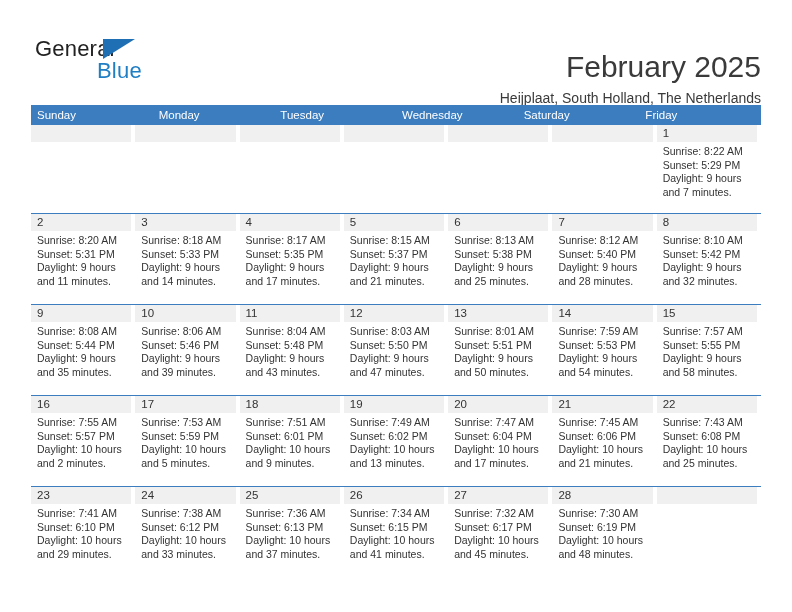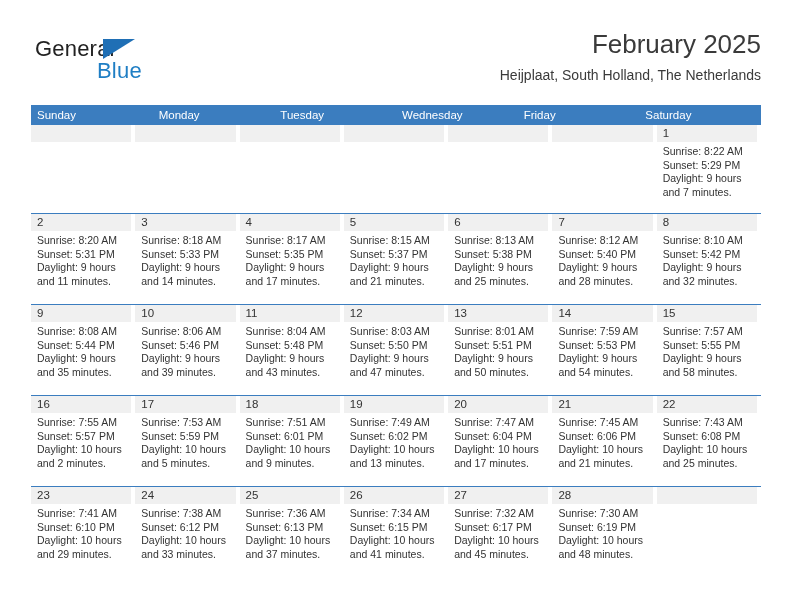--- a/index.html
+++ b/index.html
@@ -63,24 +63,25 @@
     color: #1f7ec4;
     font-family: "Liberation Sans", sans-serif;
   }
   .title-block {
     position: absolute;
     right: 0;
     top: 0;
     text-align: right;
   }
   .cal-title {
-    font-size: 26px;
+    font-size: 30px;
     color: #3a3a3a;
     line-height: 32px;
     white-space: nowrap;
+    margin-top: 23px;
   }
   .cal-subtitle {
     font-size: 14px;
     color: #3a3a3a;
     line-height: 22px;
     margin-top: 4px;
     white-space: nowrap;
   }
 
   
@@ -164,22 +165,22 @@
 
   </div>
 
   <div class="calendar">
 
     <div class="weekday-row">
       <div class="weekday">Sunday</div>
       <div class="weekday">Monday</div>
       <div class="weekday">Tuesday</div>
       <div class="weekday">Wednesday</div>
+      <div class="weekday">Saturday</div>
       <div class="weekday">Friday</div>
-      <div class="weekday">Saturday</div>
     </div>
 
     <div id="weeks-container">
         <div class="week-row first">
           <div class="daycell empty">
             <div class="daynum"></div>
             <div class="details">
               <div></div>
               <div></div>
               <div></div>

